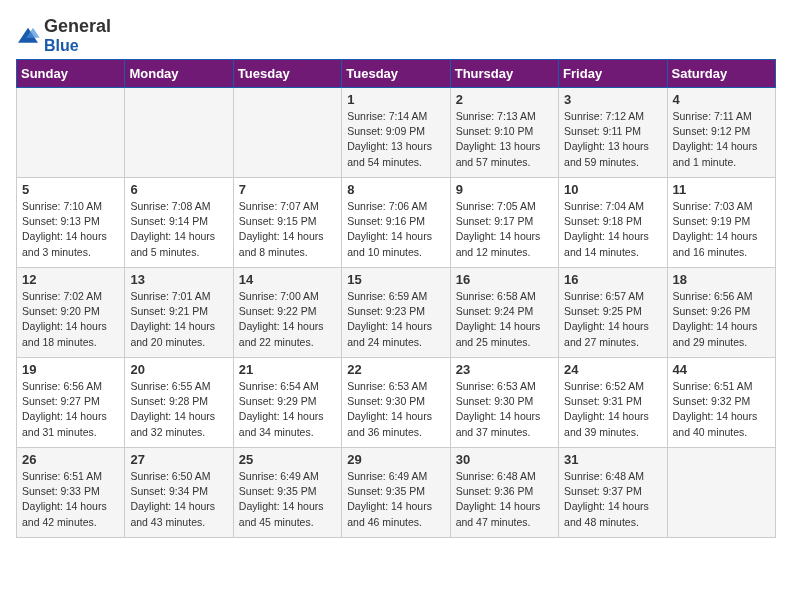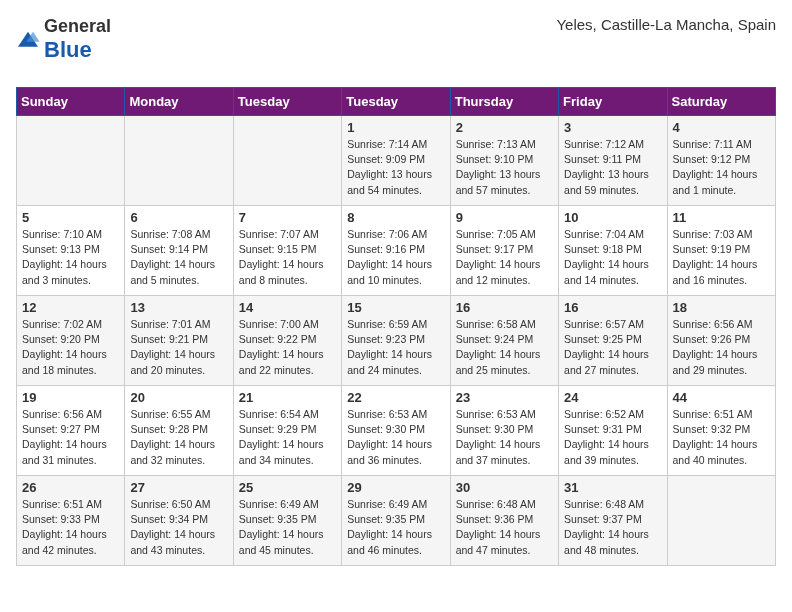--- a/index.html
+++ b/index.html
@@ -7,34 +7,34 @@
       font-family: Arial, sans-serif;
       background: #fff;
       width: 792px;
       min-height: 612px;
       padding: 16px;
     }
     .header {
       display: flex;
       justify-content: space-between;
       align-items: flex-start;
-      margin-bottom: 24px;
+      margin-bottom: 4px;
     }
     .logo {
       display: flex;
       align-items: center;
       gap: 4px;
     }
     .logo-text-general {
       font-size: 18px;
       font-weight: bold;
       color: #333;
     }
     .logo-text-blue {
-      font-size: 22px;
+      font-size: 16px;
       font-weight: bold;
       color: #1a5aab;
     }
     .logo-icon {
       width: 24px;
       height: 20px;
     }
     .title-block {
       text-align: right;
     }
@@ -95,21 +95,20 @@
     <svg class="logo-icon" viewBox="0 0 28 24" xmlns="http://www.w3.org/2000/svg">
       <polygon points="14,2 26,20 2,20" fill="#1a5aab"></polygon>
       <polygon points="20,2 28,14 12,14" fill="#4a90d9" opacity="0.7"></polygon>
     </svg>
     <div>
       <span class="logo-text-general">General</span><br>
       <span class="logo-text-blue">Blue</span>
     </div>
   </div>
   <div class="title-block">
-    <div class="location">Yeles, Castille-La Mancha, Spain</div>
   </div>
 </div>
 
 <table>
   <thead>
     <tr>
       <th>Sunday</th>
       <th>Monday</th>
       <th>Tuesday</th>
       <th>Tuesday</th>

